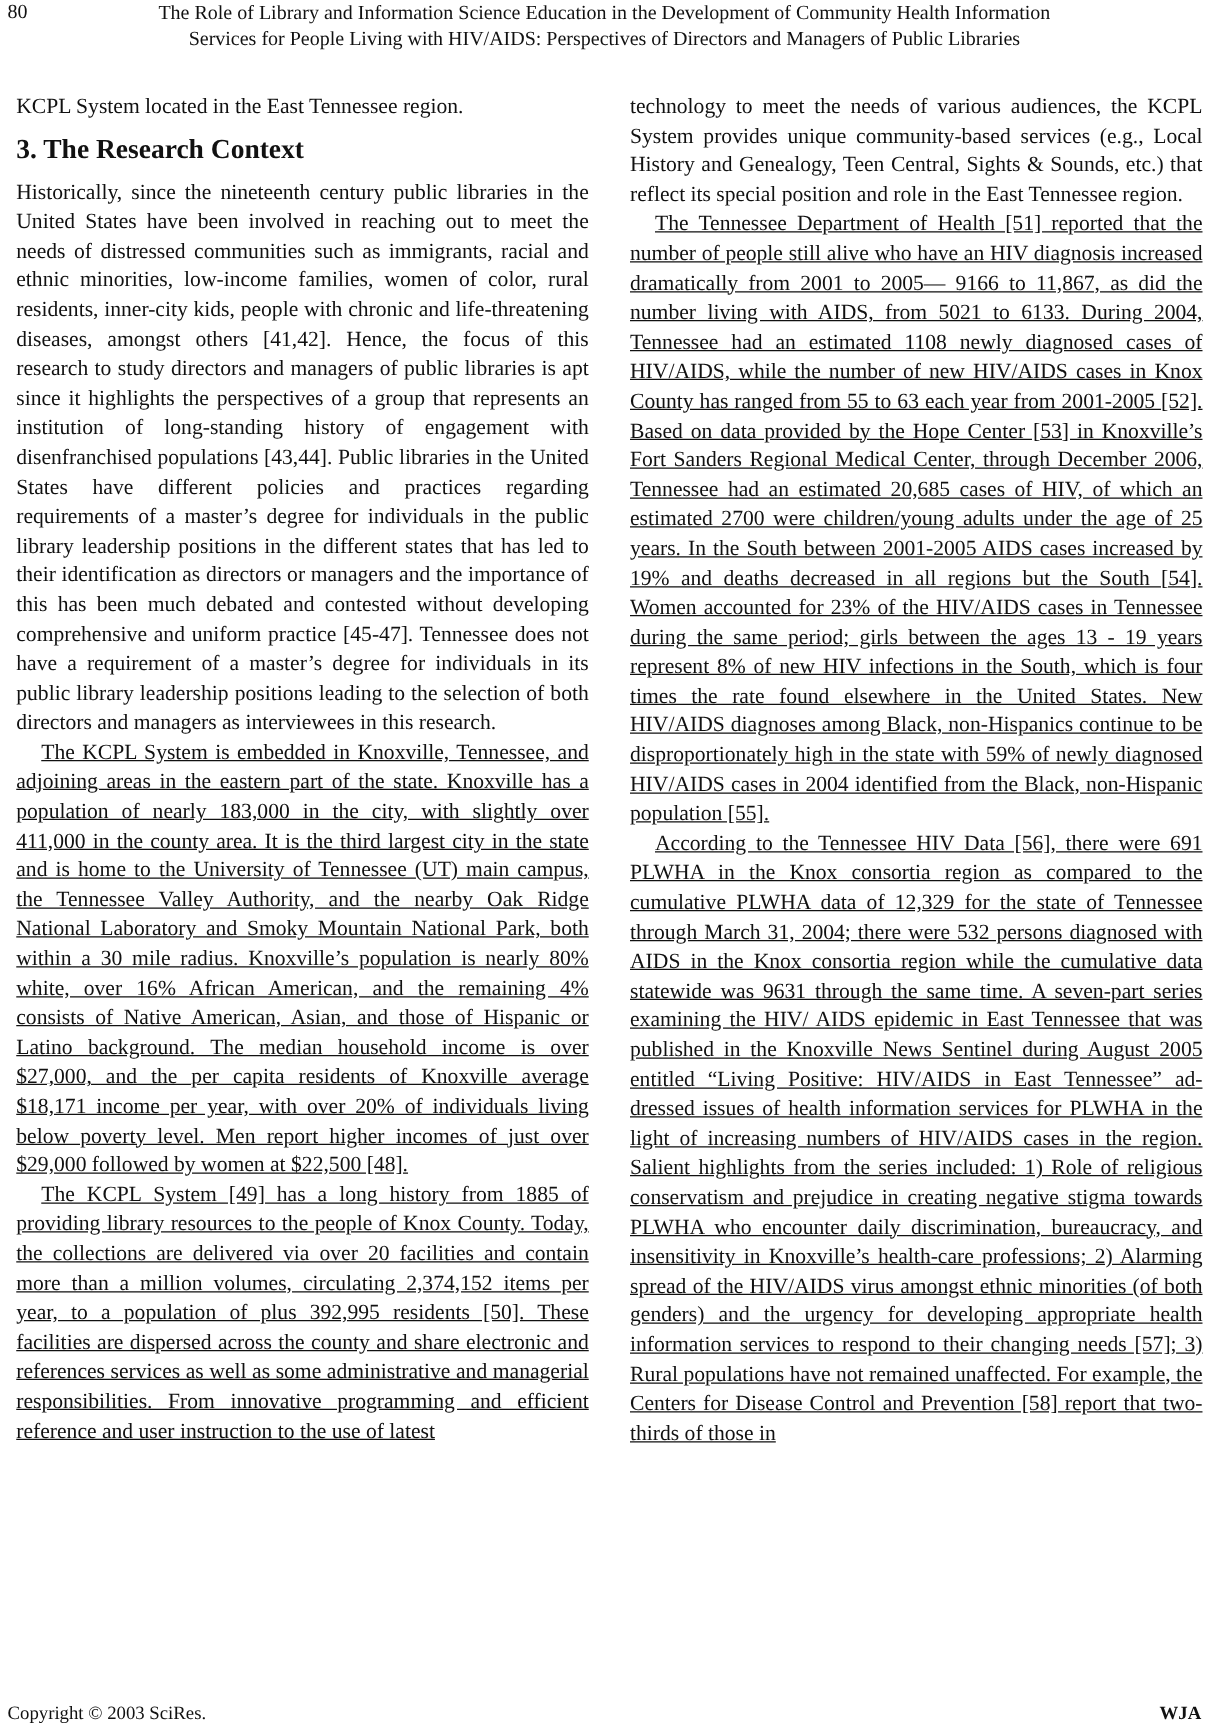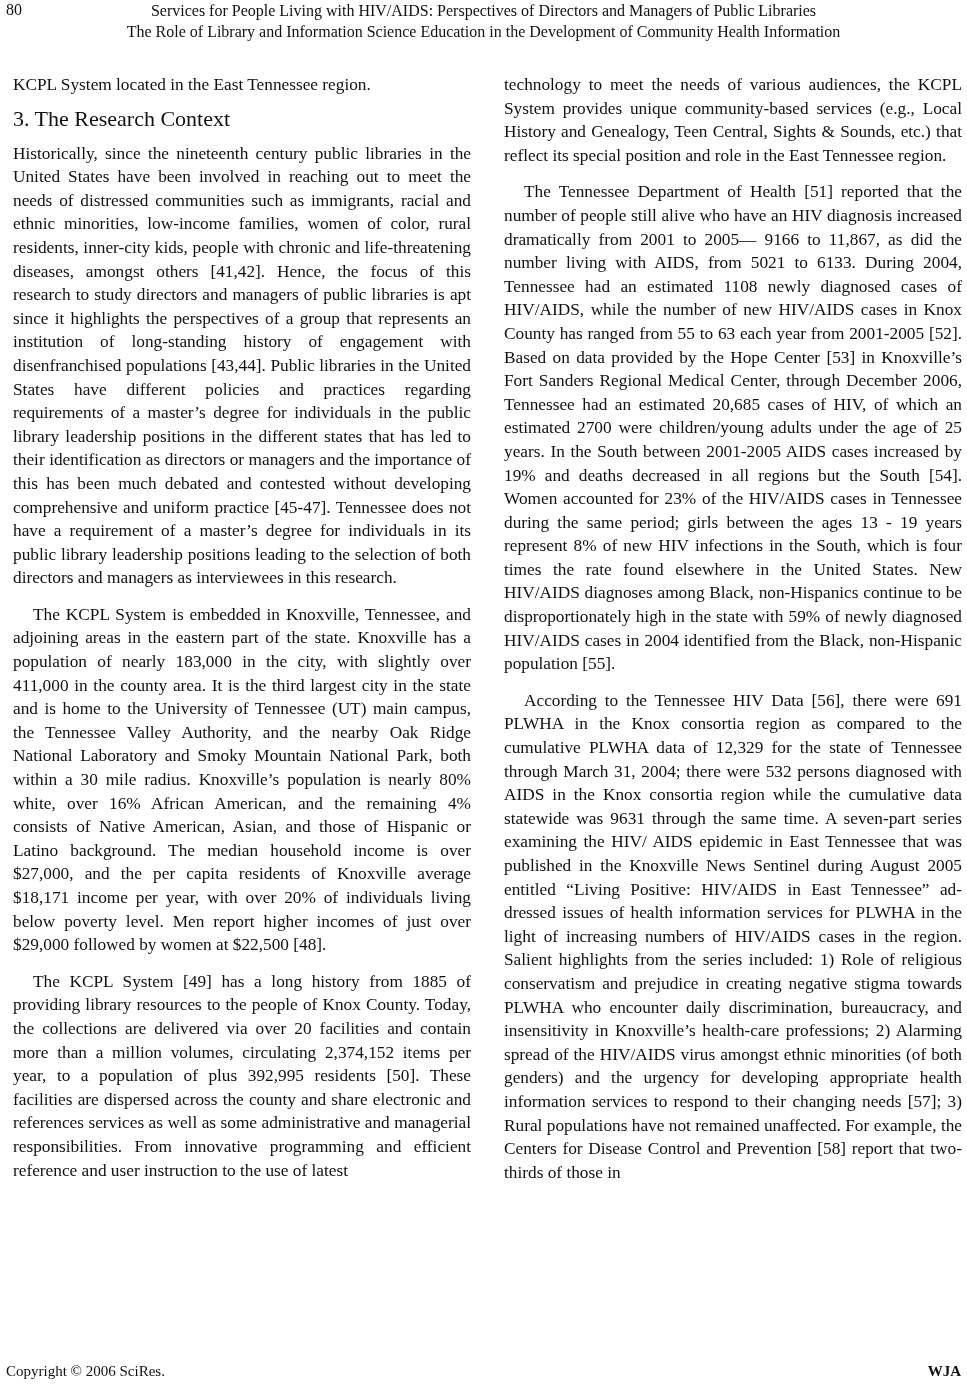--- a/index.html
+++ b/index.html
@@ -18,50 +18,50 @@
   .column {
     position: absolute; top: 73px; width: 458px;
     font-size: 17.3px; line-height: 23.6px;
   }
   .col-left { left: 13px; }
   .col-right { left: 504px; }
   .column p {
     margin: 0; text-align: justify; hyphens: manual;
   }
   .column p.indent { text-indent: 20px; }
-  .column p.gap { margin-top: 13px; }
+  .column p.gap { margin-top: 0; text-decoration: underline; }
   .section-heading {
-    font-weight: normal; font-size: 22px; line-height: 28px;
+    font-weight: bold; font-size: 22px; line-height: 28px;
     margin: 8px 0 9px 0;
   }
   .footer-left {
     position: absolute; left: 6px; top: 1363px; font-size: 15px;
   }
   .footer-right {
     position: absolute; right: 6px; top: 1363px; font-size: 15px;
     font-weight: bold; 
   }
 </style>
 </head>
 <body>
 
 <div class="page-number">80</div>
 <div class="running-header">
+  <div>The Role of Library and Information Science Education in the Development of Community Health Information</div>
   <div>Services for People Living with HIV/AIDS: Perspectives of Directors and Managers of Public Libraries</div>
-  <div>The Role of Library and Information Science Education in the Development of Community Health Information</div>
 </div>
 
 <div class="column col-left">
   <p>KCPL System located in the East Tennessee region.</p>
   <div class="section-heading">3. The Research Context</div>
   <p>Historically, since the nineteenth century public libraries in the United States have been involved in reaching out to meet the needs of distressed communities such as im­migrants, racial and ethnic minorities, low-income fami­lies, women of color, rural residents, inner-city kids, people with chronic and life-threatening diseases, amongst others [41,42]. Hence, the focus of this research to study directors and managers of public libraries is apt since it highlights the perspectives of a group that represents an institution of long-standing history of engagement with disenfranchised populations [43,44]. Public libraries in the United States have different policies and practices regarding requirements of a master’s degree for indi­viduals in the public library leadership positions in the different states that has led to their identification as di­rectors or managers and the importance of this has been much debated and contested without developing com­prehensive and uniform practice [45-47]. Tennessee does not have a requirement of a master’s degree for individu­als in its public library leadership positions leading to the selection of both directors and managers as interviewees in this research.</p>
   <p class="indent gap">The KCPL System is embedded in Knoxville, Ten­nessee, and adjoining areas in the eastern part of the state. Knoxville has a population of nearly 183,000 in the city, with slightly over 411,000 in the county area. It is the third largest city in the state and is home to the Univer­sity of Tennessee (UT) main campus, the Tennessee Valley Authority, and the nearby Oak Ridge National Laboratory and Smoky Mountain National Park, both within a 30 mile radius. Knoxville’s population is nearly 80% white, over 16% African American, and the re­maining 4% consists of Native American, Asian, and those of Hispanic or Latino background. The median household income is over $27,000, and the per capita residents of Knoxville average $18,171 income per year, with over 20% of individuals living below poverty level. Men report higher incomes of just over $29,000 followed by women at $22,500 [48].</p>
   <p class="indent gap">The KCPL System [49] has a long history from 1885 of providing library resources to the people of Knox County. Today, the collections are delivered via over 20 facilities and contain more than a million volumes, cir­culating 2,374,152 items per year, to a population of plus 392,995 residents [50]. These facilities are dispersed across the county and share electronic and references services as well as some administrative and managerial responsibilities. From innovative programming and effi­cient reference and user instruction to the use of latest</p>
 </div>
 
 <div class="column col-right">
   <p>technology to meet the needs of various audiences, the KCPL System provides unique community-based ser­vices (e.g., Local History and Genealogy, Teen Central, Sights &amp; Sounds, etc.) that reflect its special position and role in the East Tennessee region.</p>
   <p class="indent gap">The Tennessee Department of Health [51] reported that the number of people still alive who have an HIV diagnosis increased dramatically from 2001 to 2005— 9166 to 11,867, as did the number living with AIDS, from 5021 to 6133. During 2004, Tennessee had an esti­mated 1108 newly diagnosed cases of HIV/AIDS, while the number of new HIV/AIDS cases in Knox County has ranged from 55 to 63 each year from 2001-2005 [52]. Based on data provided by the Hope Center [53] in Kno­xville’s Fort Sanders Regional Medical Center, through December 2006, Tennessee had an estimated 20,685 cases of HIV, of which an estimated 2700 were chil­dren/young adults under the age of 25 years. In the South between 2001-2005 AIDS cases increased by 19% and deaths decreased in all regions but the South [54]. Women accounted for 23% of the HIV/AIDS cases in Tennessee during the same period; girls between the ages 13 - 19 years represent 8% of new HIV infections in the South, which is four times the rate found elsewhere in the United States. New HIV/AIDS diagnoses among Black, non-Hispanics continue to be disproportionately high in the state with 59% of newly diagnosed HIV/AIDS cases in 2004 identified from the Black, non-Hispanic popula­tion [55].</p>
   <p class="indent gap">According to the Tennessee HIV Data [56], there were 691 PLWHA in the Knox consortia region as compared to the cumulative PLWHA data of 12,329 for the state of Tennessee through March 31, 2004; there were 532 per­sons diagnosed with AIDS in the Knox consortia region while the cumulative data statewide was 9631 through the same time. A seven-part series examining the HIV/ AIDS epidemic in East Tennessee that was published in the Knoxville News Sentinel during August 2005 entitled “Living Positive: HIV/AIDS in East Tennessee” ad­dressed issues of health information services for PLWHA in the light of increasing numbers of HIV/AIDS cases in the region. Salient highlights from the series included: 1) Role of religious conservatism and prejudice in creating negative stigma towards PLWHA who encounter daily discrimination, bureaucracy, and insensitivity in Knox­ville’s health-care professions; 2) Alarming spread of the HIV/AIDS virus amongst ethnic minorities (of both genders) and the urgency for developing appropriate health information services to respond to their changing needs [57]; 3) Rural populations have not remained un­affected. For example, the Centers for Disease Control and Prevention [58] report that two-thirds of those in</p>
 </div>
 
-<div class="footer-left">Copyright © 2006 SciRes.</div>
+<div class="footer-left">Copyright © 2003 SciRes.</div>
 <div class="footer-right">WJA</div>
 
 </body></html>

